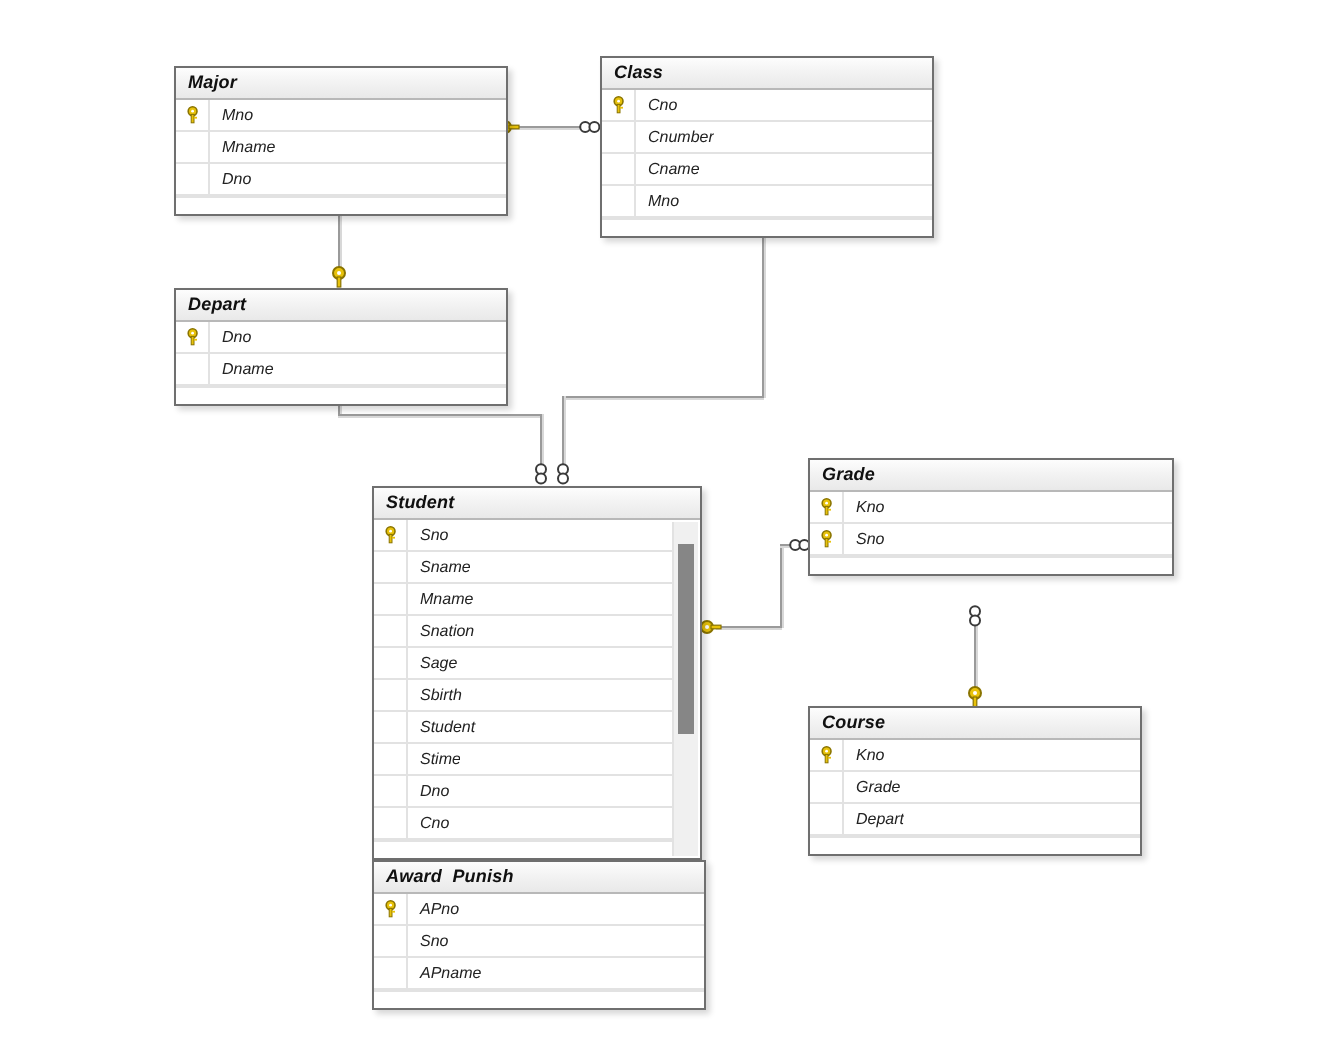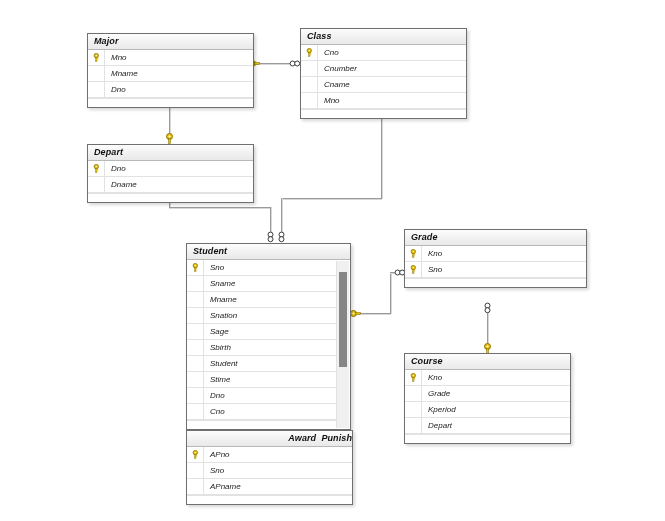--- a/index.html
+++ b/index.html
@@ -453,30 +453,26 @@
               </svg>
             </div>
             <div class="row-name">Kno</div>
           </div>
           <div class="row">
             <div class="row-key"></div>
             <div class="row-name">Grade</div>
           </div>
           <div class="row">
             <div class="row-key"></div>
-            <div class="row-name">Kperiod</div>
-          </div>
-          <div class="row">
-            <div class="row-key"></div>
             <div class="row-name">Depart</div>
           </div>
           <div class="tbl-filler"></div>
         </div>
       </div>
-      <div class="tbl" style="left: 186px; top: 430px; width: 167px; text-align: right;">
+      <div class="tbl" style="left: 186px; top: 430px; width: 167px;">
         <div class="tbl-title">Award  Punish</div>
         <div class="tbl-body">
           <div class="row">
             <div class="row-key">
               <svg width="9" height="9" viewBox="0 0 9 9">
                 <circle cx="4.3" cy="2.6" r="2.2" fill="#E8C20A" stroke="#8a7400" stroke-width="0.8"></circle>
                 <circle cx="4.3" cy="2.6" r="0.7" fill="#ffffff"></circle>
                 <rect x="3.6" y="4.2" width="1.4" height="4.2" fill="#E8C20A" stroke="#8a7400" stroke-width="0.5"></rect>
                 <rect x="5.0" y="5.4" width="1.5" height="0.9" fill="#E8C20A"></rect>
               </svg>

